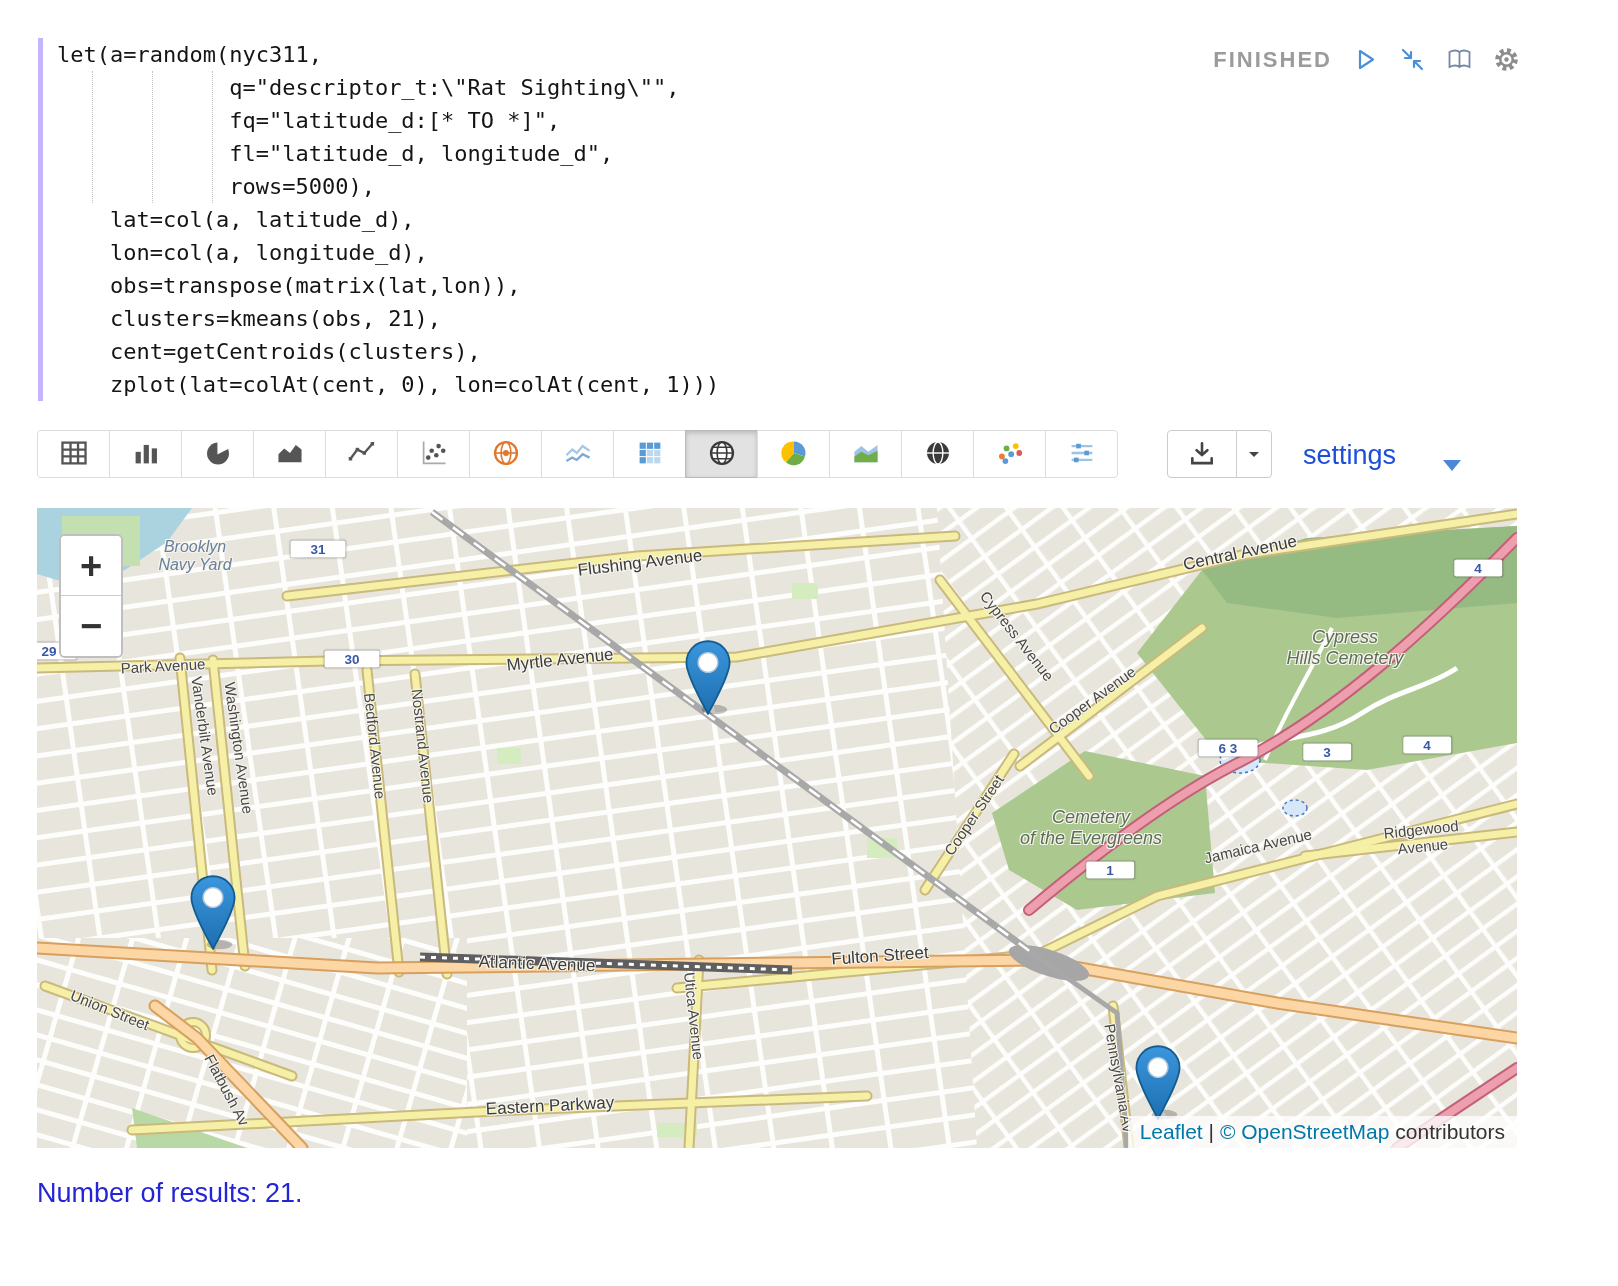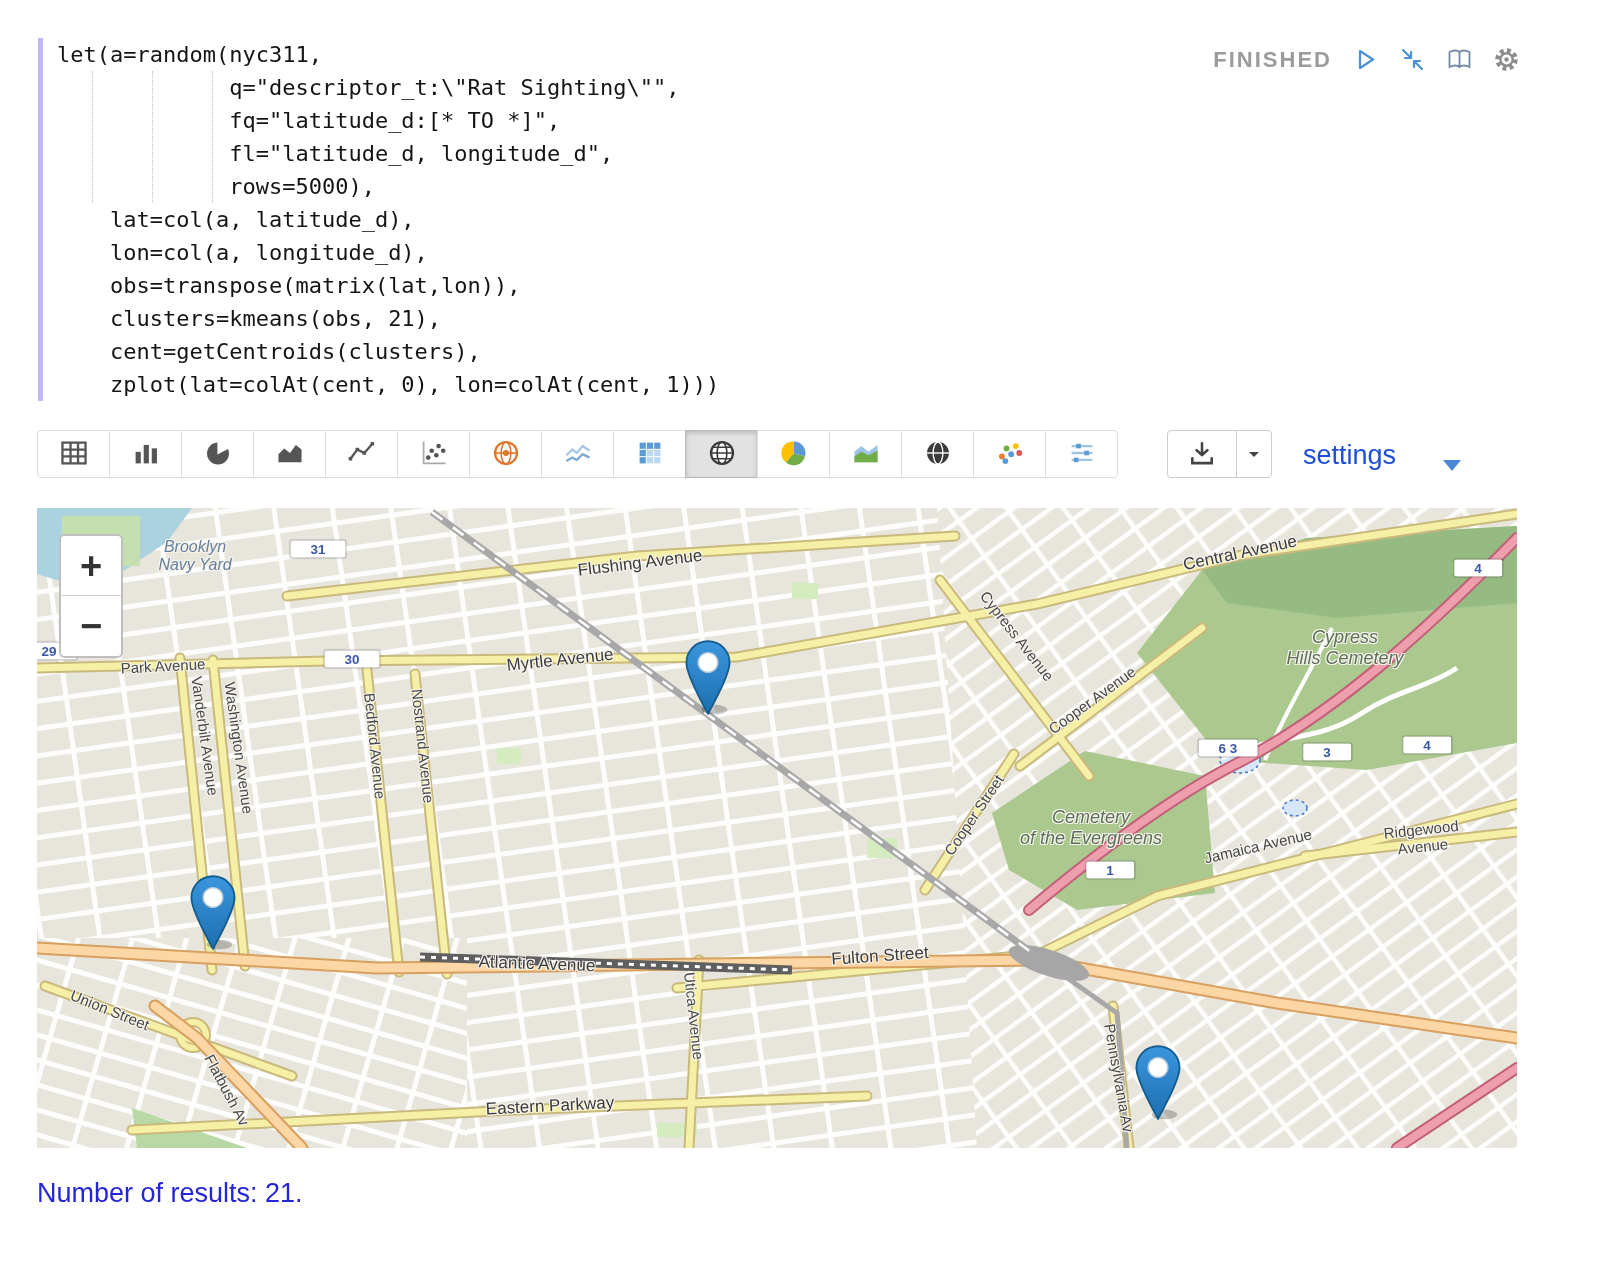--- a/index.html
+++ b/index.html
@@ -454,16 +454,22 @@
             <path d="M12.5 0.7 C5.8 0.7 0.7 5.9 0.7 12.4 C0.7 19.6 12.5 40.3 12.5 40.3 C12.5 40.3 24.3 19.6 24.3 12.4 C24.3 5.9 19.2 0.7 12.5 0.7 Z" fill="url(#mg2)" stroke="#135c8f" stroke-width="1"></path>
             <circle cx="12.5" cy="12.3" r="5.4" fill="#ffffff" stroke="#b0c6d8" stroke-width="0.8"></circle>
           </svg></div>
       </div>
 
     <div class="zoom-ctl">
       <button class="zoom-btn">+</button>
       <button class="zoom-btn">−</button>
     </div>
 
+    <div class="attrib">
+      <a>Leaflet</a>
+      <span>|</span>
+      <a>© OpenStreetMap</a>
+      <span>contributors</span>
+    </div>
   </div>
 
   <div class="results">Number of results: 21.</div>
 </div>
 
 </body></html>

